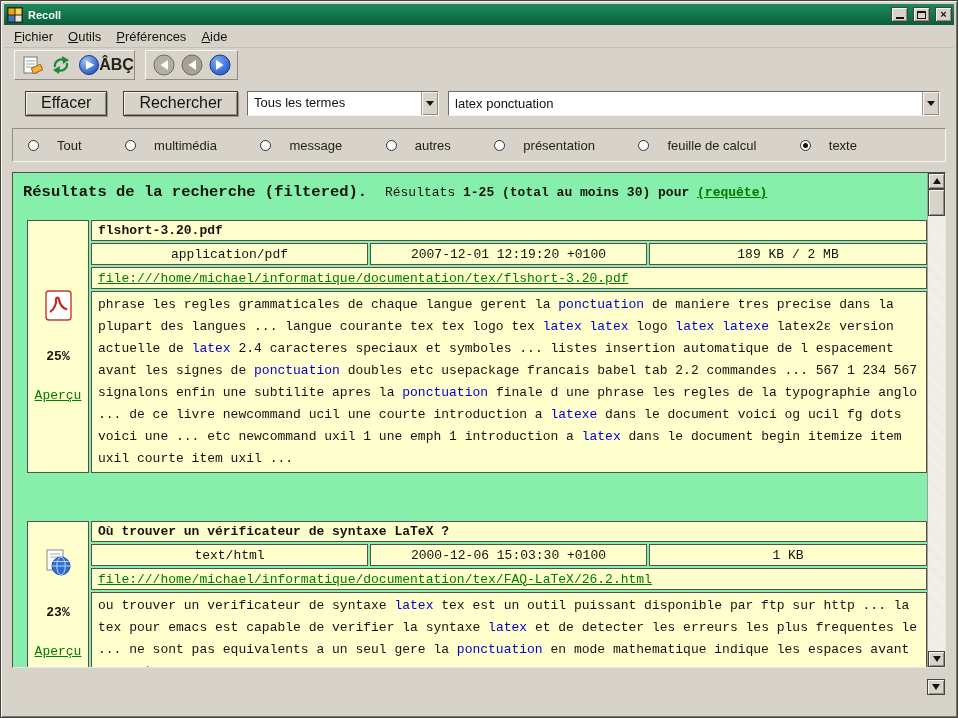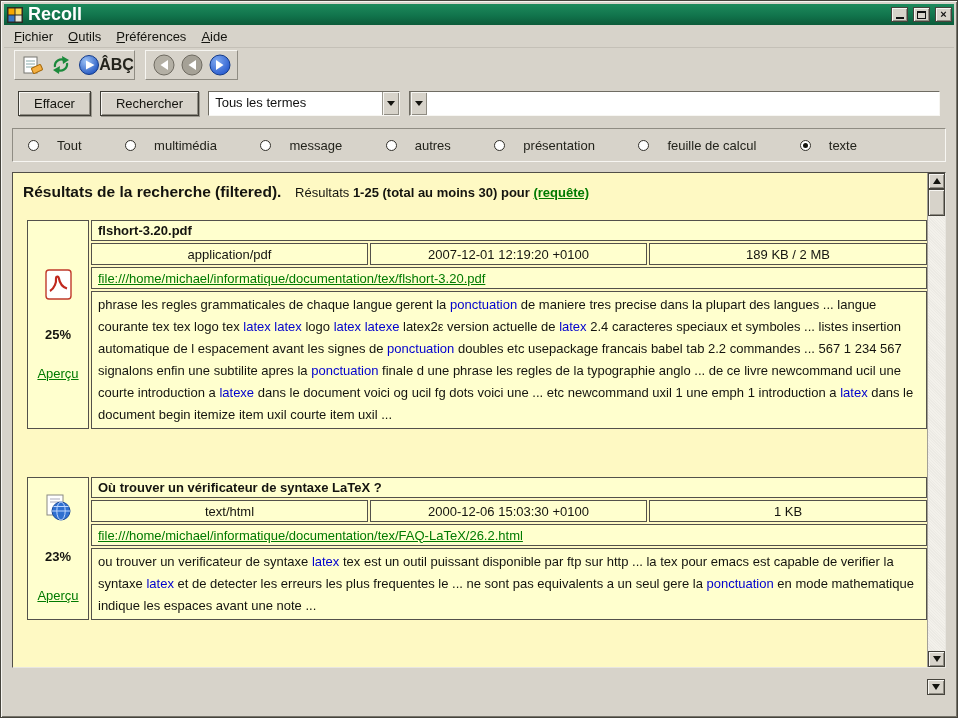--- a/index.html
+++ b/index.html
@@ -8,63 +8,63 @@
   }
   *{box-sizing:border-box;}
   html,body{margin:0;padding:0;width:958px;height:718px;overflow:hidden;
     font-family:"Liberation Sans","DejaVu Sans",sans-serif;background:#7d7a72;}
   .window{width:958px;height:718px;background:var(--grey);
     border:1px solid #45433c;box-shadow:inset 1px 1px 0 var(--grey-hi),inset -1px -1px 0 #76736a;
     padding:3px;display:flex;flex-direction:column;}
   
   .titlebar{height:21px;flex:0 0 21px;display:flex;align-items:center;gap:5px;padding:0 2px 0 3px;
     background:linear-gradient(180deg,#1e8a5c 0%,#11744c 55%,#0b5b3a 100%);}
-  .titlebar .title{color:#fff;font-weight:bold;font-size:18px;flex:1;}
+  .titlebar .title{color:#fff;font-weight:bold;font-size:11px;flex:1;}
   .app-icon{width:16px;height:16px;display:inline-flex;}
   .winbtn{width:17px;height:15px;background:var(--grey);border:1px solid #45433c;
     box-shadow:inset 1px 1px 0 var(--grey-hi),inset -1px -1px 0 var(--grey-sh);
     display:inline-flex;align-items:center;justify-content:center;cursor:default;}
   .g-min{width:8px;height:2px;background:#111;margin-top:7px;}
   .g-max{width:9px;height:8px;border:1px solid #111;border-top-width:2px;}
   .g-close{font-size:11px;font-weight:bold;color:#111;line-height:1;}
   
   .menubar{height:23px;flex:0 0 23px;display:flex;align-items:center;gap:15px;padding:0 0 0 10px;
     font-size:13px;color:#14140f;border-bottom:1px solid #c4c0b7;}
   .menu-item{cursor:default;}
   
   .toolbar{height:33px;flex:0 0 33px;display:flex;align-items:center;gap:10px;padding:2px 0 2px 10px;}
   .tb-group{display:flex;align-items:center;gap:3px;height:30px;padding:2px 5px;
     border:1px solid;border-color:var(--grey-hi) var(--grey-sh) var(--grey-sh) var(--grey-hi);}
   .tb-btn{width:25px;height:25px;display:flex;align-items:center;justify-content:center;cursor:default;}
   .abc{font-size:16px;font-weight:bold;color:#23231c;letter-spacing:0;}
   
   .search-row{flex:0 0 26px;margin-top:9px;display:flex;align-items:center;gap:9px;padding:0 14px;}
-  .btn{height:25px;padding:0 15px;background:var(--grey);font-size:13px;color:#14140f;
+  .btn{height:25px;padding:0 15px;background:var(--grey);font-size:16px;color:#14140f;
     border:1px solid #3f3d36;box-shadow:inset 1px 1px 0 var(--grey-hi),inset -1px -1px 0 var(--grey-sh),1px 1px 0 #9b988f;
-    display:flex;align-items:center;cursor:default;white-space:nowrap;}
+    display:flex;align-items:center;cursor:default;white-space:nowrap;margin-left:7px;}
   .combo{height:25px;background:#fff;border:1px solid;border-color:#6f6c63 var(--grey-hi) var(--grey-hi) #6f6c63;
     display:flex;align-items:stretch;}
   .combo-mode{width:192px;}
   .combo-query{flex:1;}
   .combo-value{flex:1;font-size:13px;color:#111;padding:3px 6px;white-space:nowrap;overflow:hidden;}
   .combo-value input{border:none;outline:none;width:100%;height:100%;font:13px "Liberation Sans","DejaVu Sans",sans-serif;background:#fff;color:#111;padding:0;}
   .combo-btn{width:17px;background:var(--grey);border-left:1px solid #9b988f;
     box-shadow:inset 1px 1px 0 var(--grey-hi),inset -1px -1px 0 var(--grey-sh);
     display:flex;align-items:center;justify-content:center;cursor:default;}
   .tri-down-s{width:0;height:0;border-left:4px solid transparent;border-right:4px solid transparent;border-top:5px solid #14140f;}
   
   .filter-row{flex:0 0 34px;margin:12px 8px 0;display:flex;align-items:center;justify-content:space-between;
     padding:0 88px 0 15px;border:1px solid;border-color:var(--grey-sh) var(--grey-hi) var(--grey-hi) var(--grey-sh);
     font-size:13px;color:#23231c;}
   .radio-item{display:flex;align-items:center;gap:18px;cursor:default;}
   .radio{width:11px;height:11px;border-radius:50%;background:#fff;border:1px solid #32302a;position:relative;flex:0 0 11px;}
   .radio-item.selected .radio::after{content:'';position:absolute;inset:2px;border-radius:50%;background:#14140f;}
   
-  .results-frame{flex:1 1 auto;margin:10px 8px 8px;position:relative;background:#fef9c3;
-    border:1px solid;border-color:#514f48 #e8e6e0 #e8e6e0 #514f48;overflow:hidden;}
+  .results-frame{flex:1 1 auto;margin:10px 8px 8px;position:relative;background:#86efac;
+    border:1px solid;border-color:#514f48 #e8e6e0 #e8e6e0 #514f48;overflow:hidden;font-family:Liberation Mono, monospace;}
   .results-content{position:absolute;top:0;left:0;right:18px;bottom:0;padding:10px 6px 0 10px;overflow:hidden;}
   .res-header{font-size:13px;color:#14140f;white-space:nowrap;}
   .res-title{font-size:15.5px;font-weight:bold;}
   .res-sub{margin-left:10px;}
   .res-bold{font-weight:bold;}
   .qlink{color:var(--green);font-weight:bold;text-decoration:underline;cursor:pointer;}
   table.result{border-collapse:separate;border-spacing:2px;table-layout:fixed;width:904px;margin-left:2px;}
   table.result td{border:1px solid var(--cellb);background:var(--yellow);font-size:13px;color:#14140f;padding:2px 6px;overflow:hidden;}
   td.rtitle{background:#d7d7d3;font-weight:bold;height:14px;padding-left:10px;}
   tr.meta td{text-align:center;height:22px;}
@@ -196,20 +196,23 @@
   <div class="search-row">
     <button class="btn">Effacer</button>
     <button class="btn">Rechercher</button>
     <div class="combo combo-mode">
       <span class="combo-value">Tous les termes</span>
       <span class="combo-btn">
           <span class="tri-down-s"></span>
         </span>
     </div>
     <div class="combo combo-query">
+      <span class="combo-value">
+        <input type="text" value="latex ponctuation" style="">
+      </span>
       <span class="combo-btn">
           <span class="tri-down-s"></span>
         </span>
     </div>
   </div>
 
   <div class="filter-row">
     <span class="radio-item">
       <span class="radio"></span>
       <span>Tout</span>

